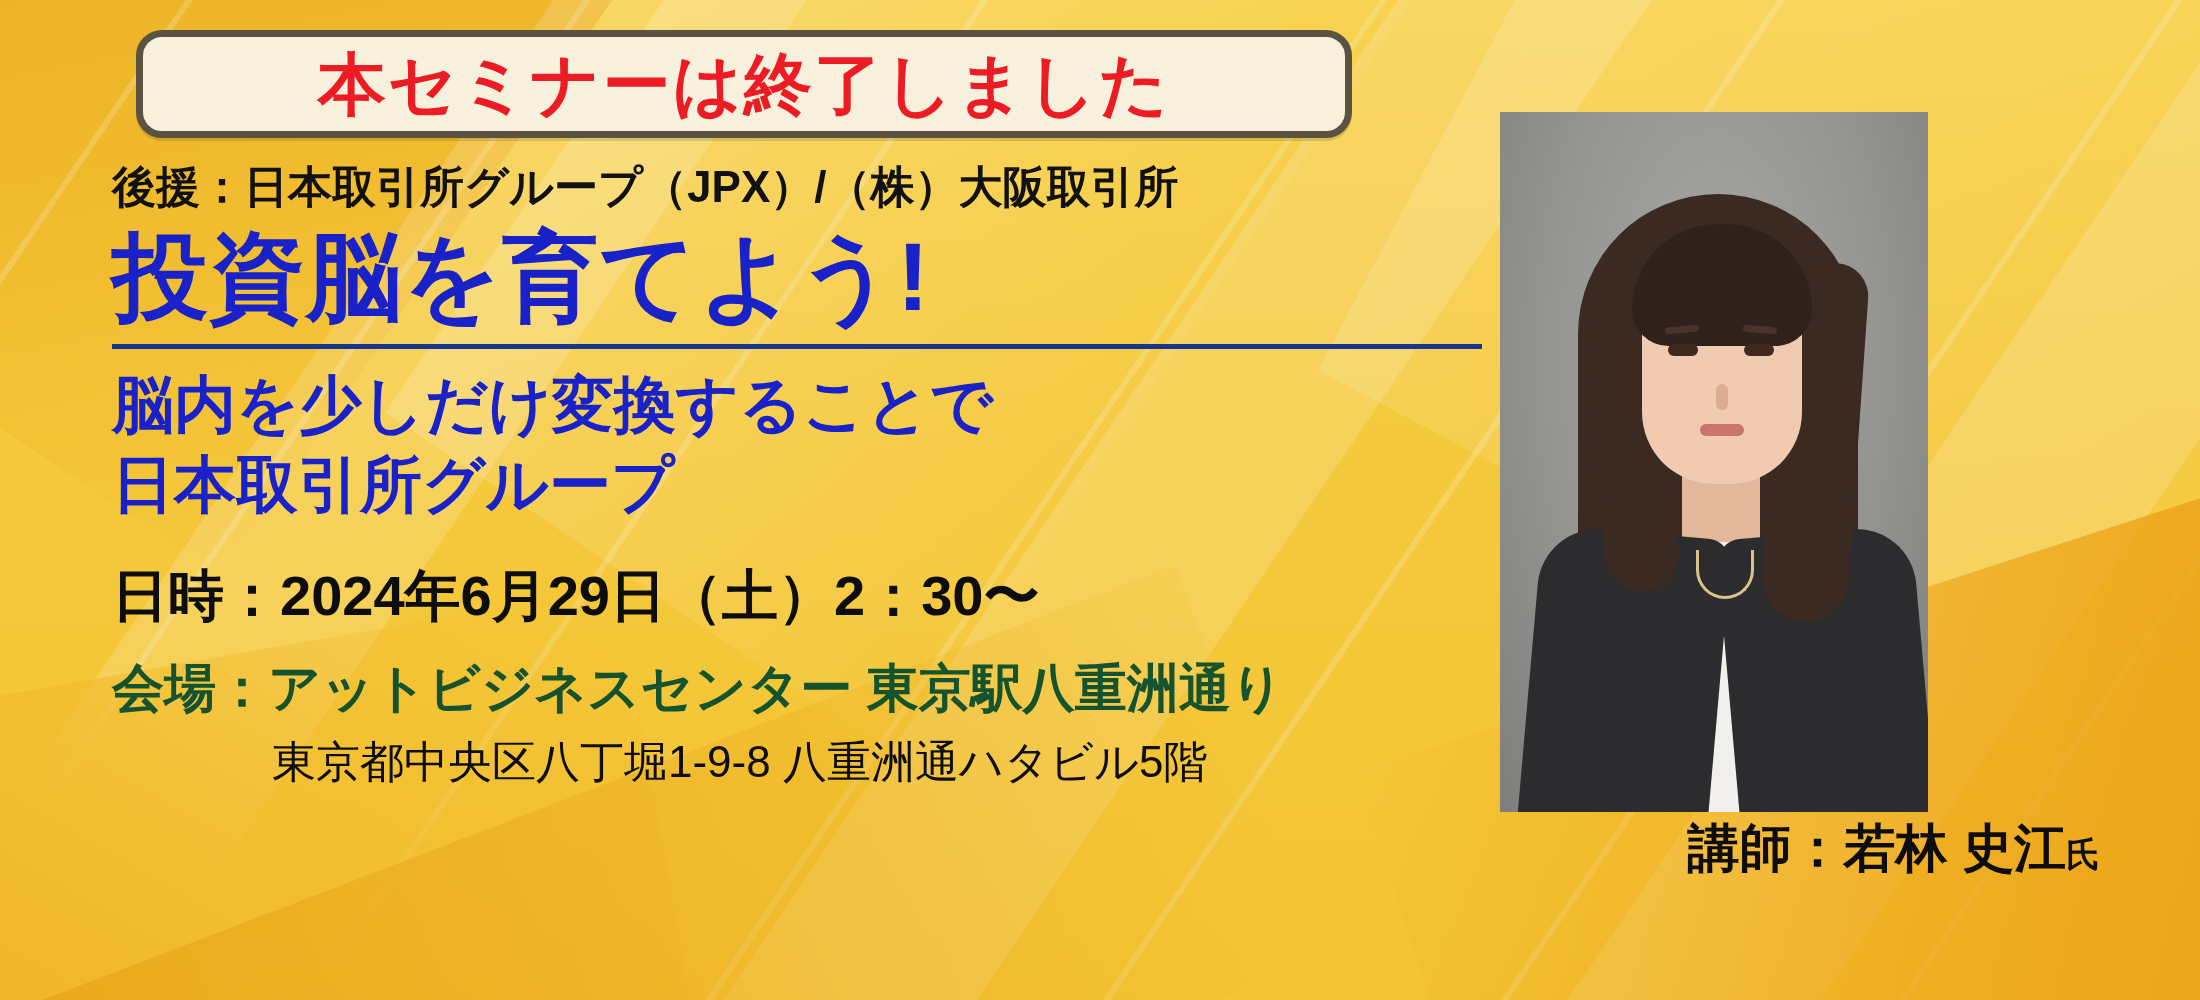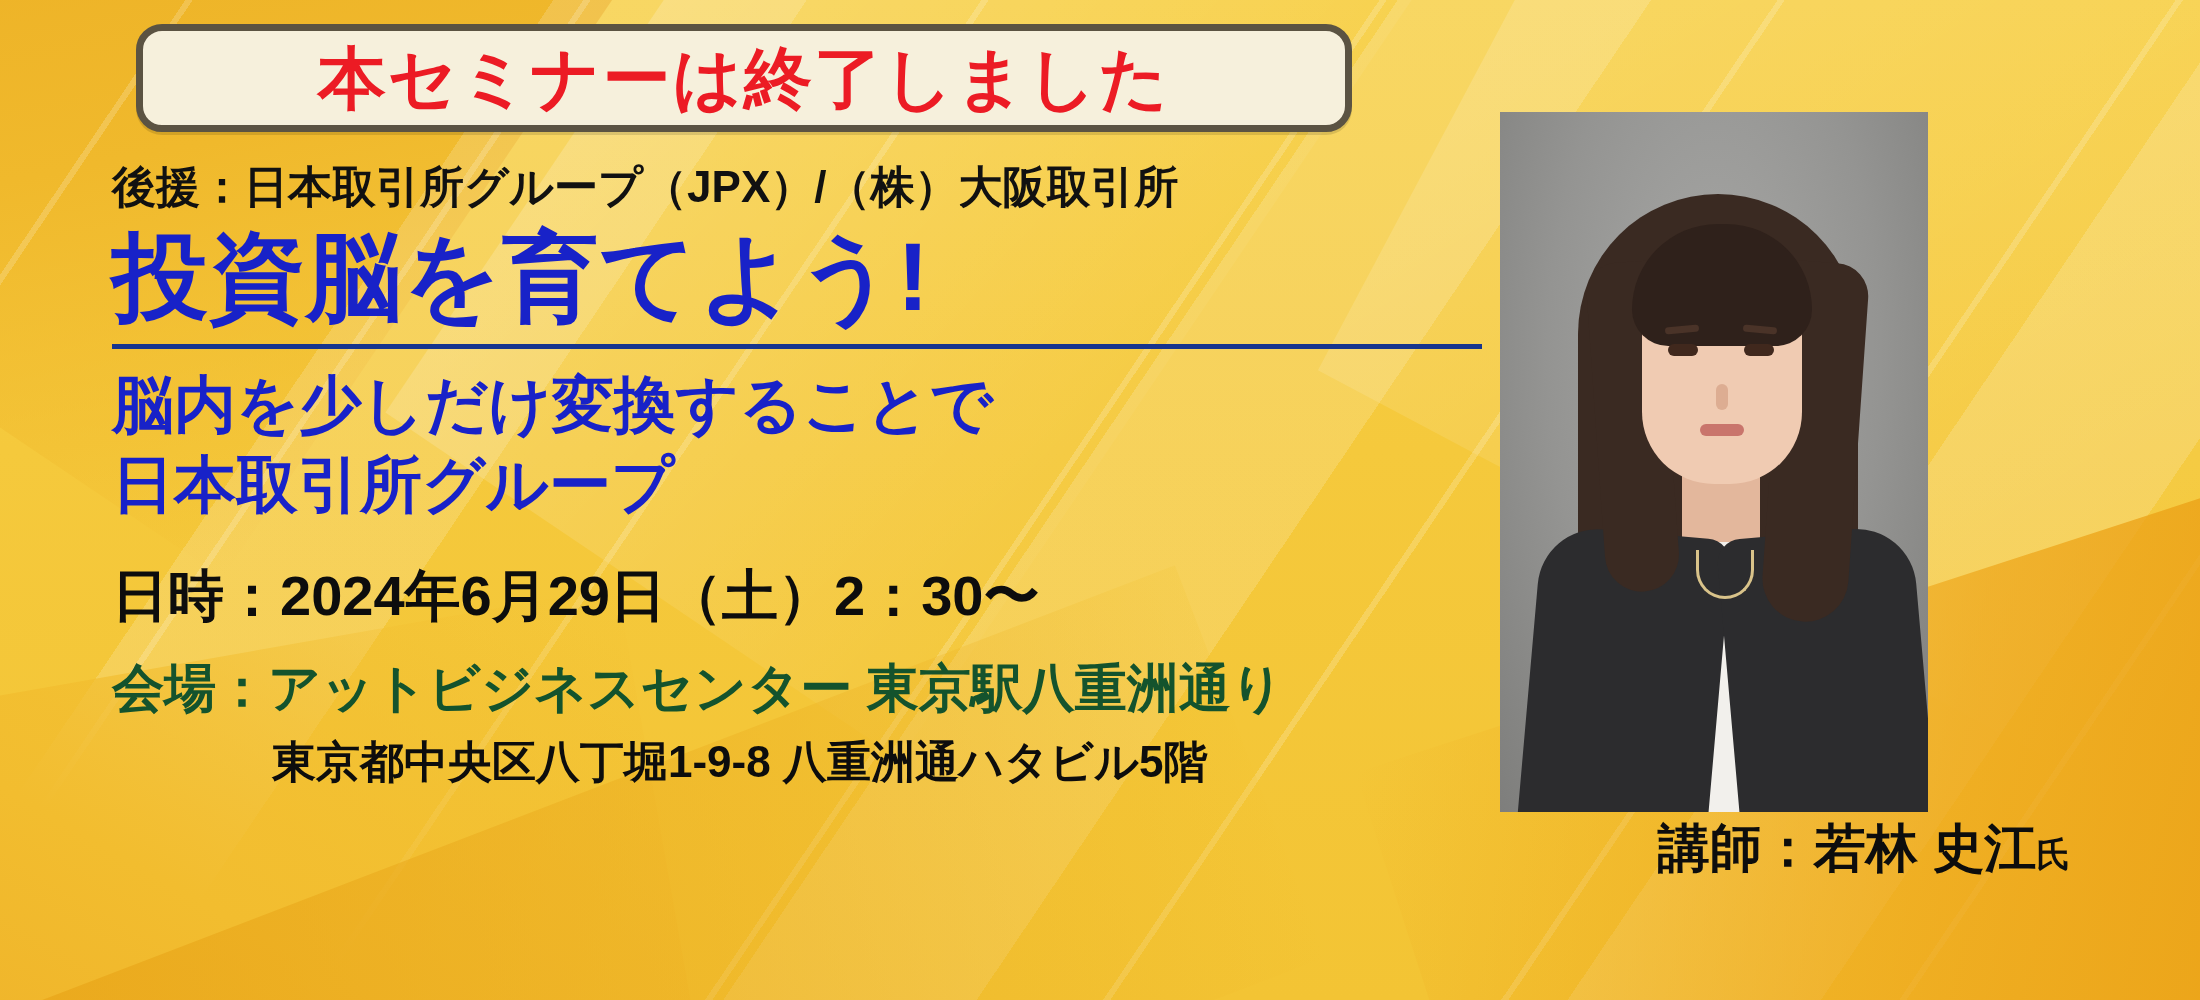--- a/index.html
+++ b/index.html
@@ -100,21 +100,21 @@
   
   .content {
     position: absolute;
     inset: 0;
   }
 
   
   .badge {
     position: absolute;
     left: 136px;
-    top: 24px;
+    top: 30px;
     width: 1216px;
     height: 108px;
     background: #f6f0dc;
     border: 7px solid #5b5342;
     border-radius: 26px;
     box-sizing: border-box;
     display: flex;
     align-items: center;
     justify-content: center;
     box-shadow: 0 3px 0 rgba(0,0,0,0.12);
@@ -189,21 +189,21 @@
     font-weight: 700;
     line-height: 1.2;
     letter-spacing: 0px;
     margin-top: 28px;
     white-space: nowrap;
   }
 
   .venue-address {
     color: #0d0d0d;
     font-size: 44px;
-    font-weight: 700;
+    font-weight: 400;
     line-height: 1.2;
     letter-spacing: 0px;
     margin-top: 16px;
     margin-left: 160px;
     white-space: nowrap;
   }
 
   
   .photo-frame {
     position: absolute;
@@ -322,24 +322,24 @@
     position: absolute;
     left: 196px; top: 438px;
     width: 52px; height: 46px;
     border: 3px solid #d9c38a;
     border-top: none;
     border-radius: 0 0 30px 30px;
   }
 
   .speaker-caption {
     position: absolute;
-    left: 1564px;
+    left: 1500px;
     top: 820px;
     width: 600px;
-    text-align: center;
+    text-align: right;
     color: #0d0d0d;
     font-size: 52px;
     font-weight: 700;
     line-height: 1.1;
     white-space: nowrap;
   }
   .speaker-caption .honorific {
     font-size: 34px;
     font-weight: 700;
   }

